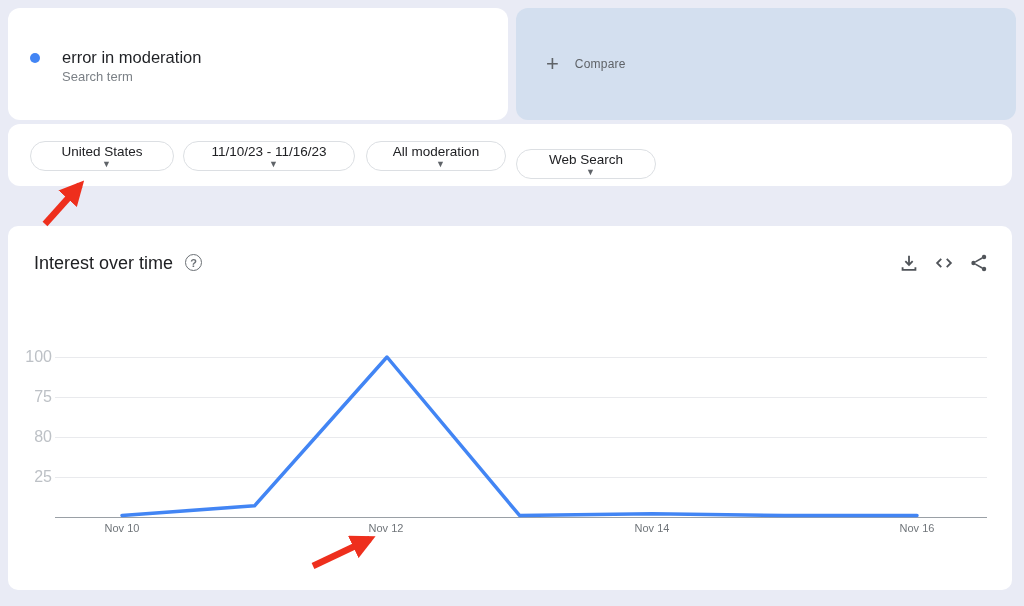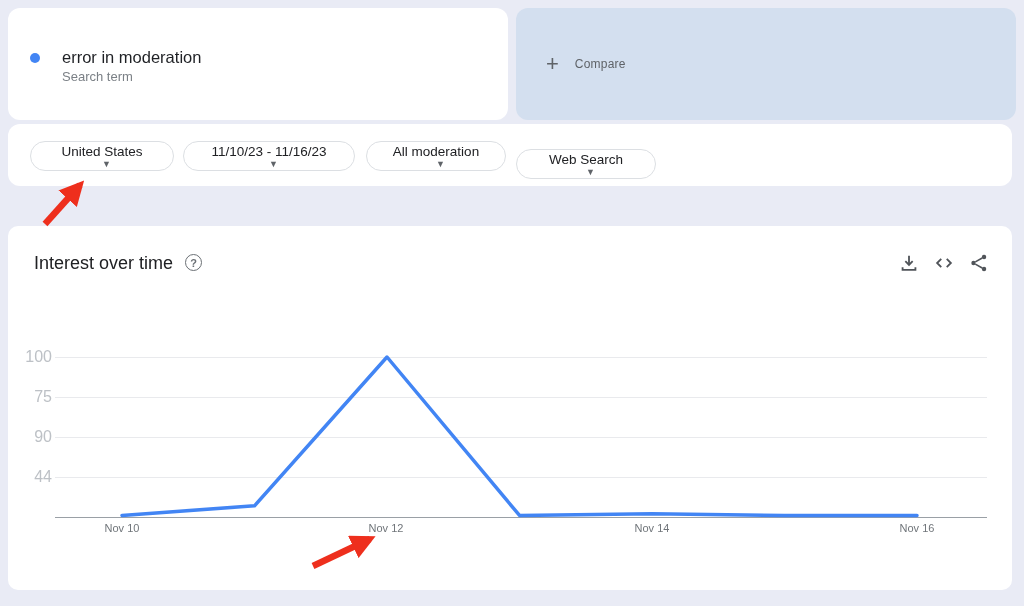--- a/index.html
+++ b/index.html
@@ -180,22 +180,22 @@
     </div>
 
     <div class="gridline" style="top:131px"></div>
     <div class="gridline" style="top:171px"></div>
     <div class="gridline" style="top:211px"></div>
     <div class="gridline" style="top:251px"></div>
     <div class="baseline" style="top:291px"></div>
 
     <span class="ytick" style="top:125px">100</span>
     <span class="ytick" style="top:165px">75</span>
-    <span class="ytick" style="top:205px">90</span>
-    <span class="ytick" style="top:245px">44</span>
+    <span class="ytick" style="top:205px">80</span>
+    <span class="ytick" style="top:245px">25</span>
 
     <span class="xtick" style="left:79px">Nov 10</span>
     <span class="xtick" style="left:343px">Nov 12</span>
     <span class="xtick" style="left:609px">Nov 14</span>
     <span class="xtick" style="left:874px">Nov 16</span>
 
     <svg class="trend-svg" width="1004" height="364" viewBox="0 0 1004 364">
       <polyline id="trend-line" fill="none" stroke-width="3.5" stroke-linejoin="round" stroke-linecap="round" points="114.0,289.4 246.5,279.8 379.0,131.0 511.5,289.4 644.0,287.8 776.5,289.4 909.0,289.4" stroke="#4285f4"></polyline>
     </svg>
   </div>

